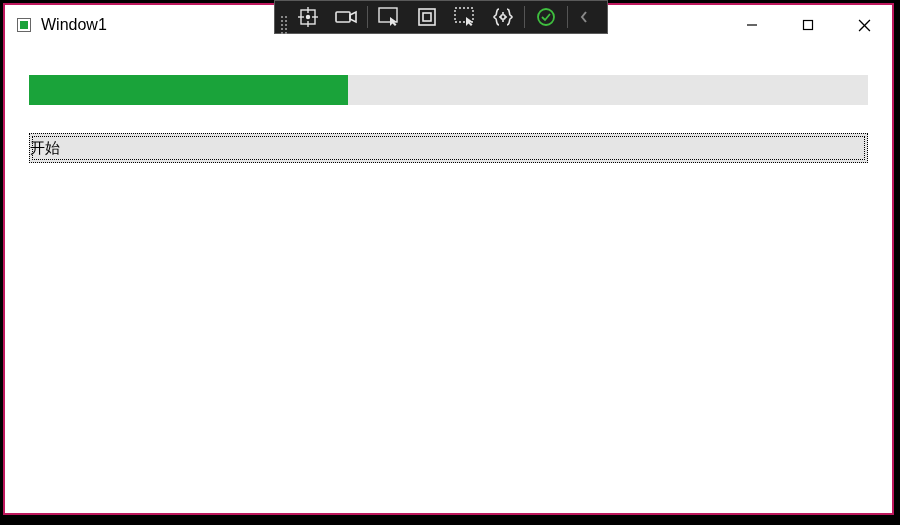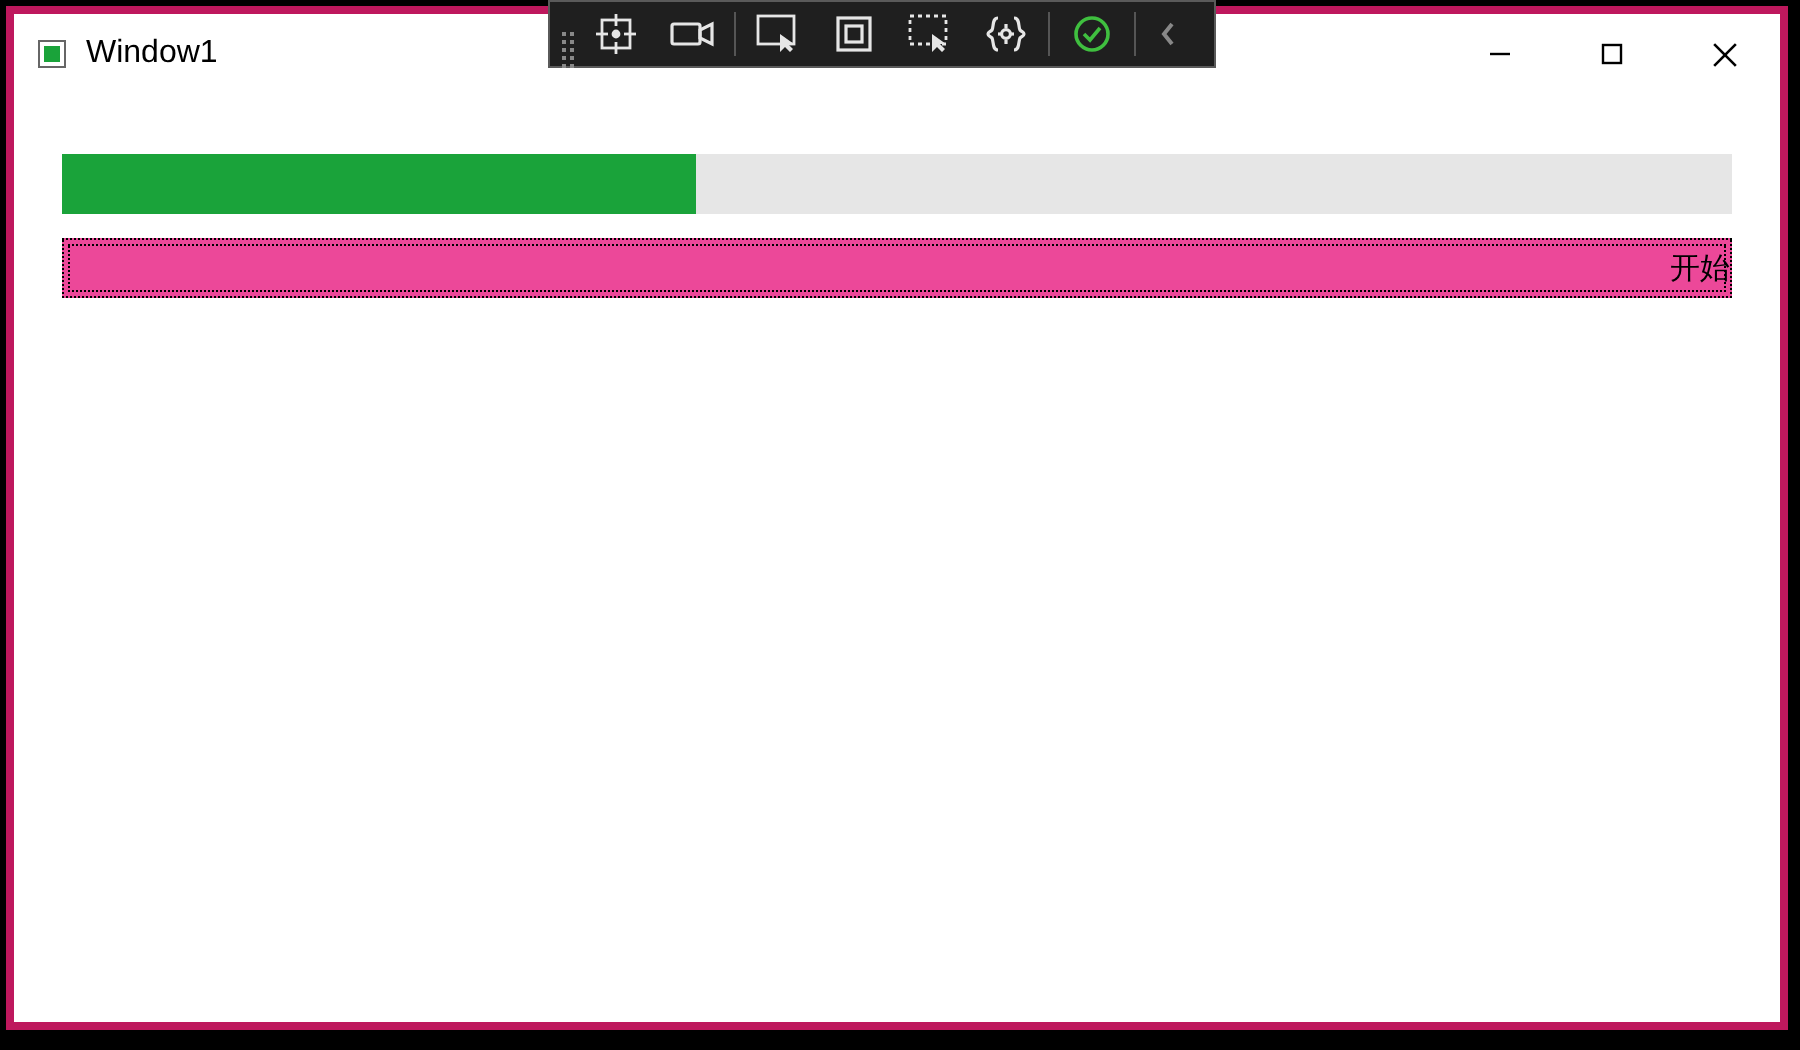--- a/index.html
+++ b/index.html
@@ -11,21 +11,21 @@
       overflow: hidden;
       position: relative;
     }
     .window {
       position: absolute;
       left: 3px;
       top: 3px;
       width: 891px;
       height: 512px;
       background: #fff;
-      border: 4px solid #be185d;
+      border: 2px solid #be185d;
     }
     .titlebar {
       height: 40px;
       display: flex;
       align-items: center;
       position: relative;
       background: #fff;
     }
     .app-icon {
       width: 18px;
@@ -124,32 +124,32 @@
       background: #e6e6e6;
       position: relative;
       margin-top: 6px;
     }
     .progress-fill {
       position: absolute;
       left: 0; top: 0; bottom: 0;
       background: #1aa33a;
     }
     .start-btn {
-      margin-top: 12px;
+      margin-top: 28px;
       width: 100%;
       height: 30px;
-      background: #ec4899;
+      background: #e5e5e5;
       border: 1px dotted #000;
       outline: 1px dotted #000;
       outline-offset: -4px;
       font-size: 15px;
       color: #000;
       display: flex;
       align-items: center;
-      justify-content: flex-end;
+      justify-content: flex-start;
       cursor: default;
       font-family: "Microsoft YaHei", sans-serif;
     }
   </style>
 </head>
 <body>
 
 <div class="window">
   <div class="titlebar">
     <span class="app-icon">

